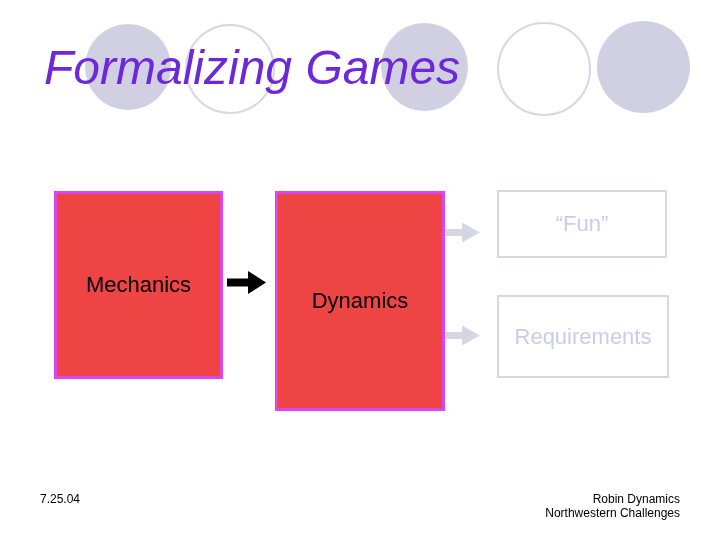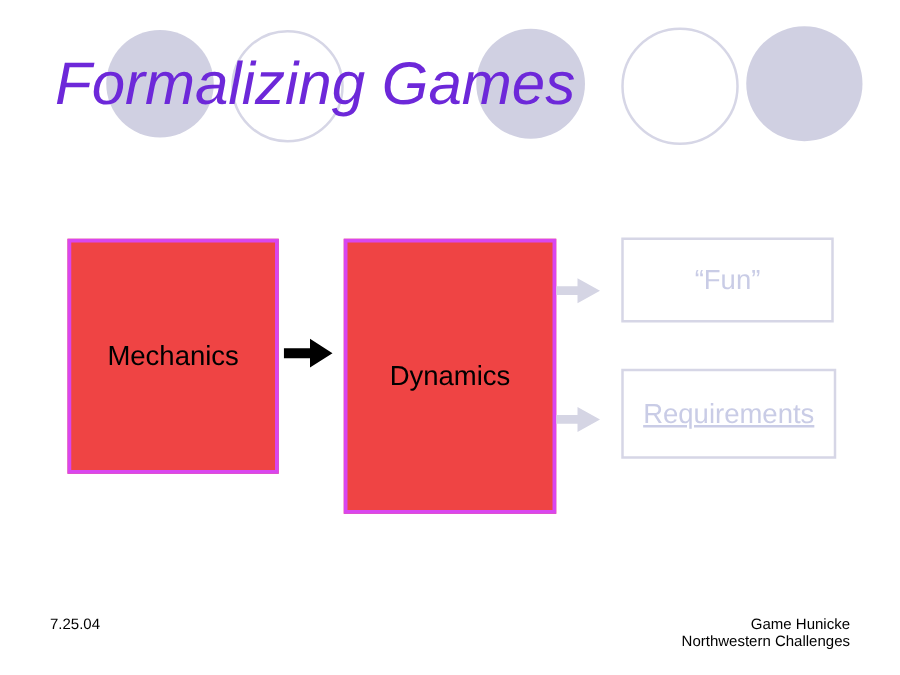--- a/index.html
+++ b/index.html
@@ -26,21 +26,21 @@
   .box{
     position:absolute;box-sizing:border-box;z-index:1;
     display:flex;align-items:center;justify-content:center;
     font-size:22px;white-space:nowrap;
   }
   .box.solid{background:#ef4444;border:3px solid #d946ef;color:#000000;}
   .box.ghost{background:#ffffff;border:2px solid #d6d6e6;color:#c9cce6;}
   #mechanics-box{left:54px;top:191px;width:169px;height:188px;}
   #dynamics-box{left:275px;top:191px;width:170px;height:220px;}
   #fun-box{left:497px;top:190px;width:170px;height:68px;}
-  #requirements-box{left:497px;top:295px;width:172px;height:72px;text-decoration:underline;}
+  #requirements-box{left:497px;top:295px;width:172px;height:83px;}
 
   .arrow{position:absolute;z-index:1;display:block;}
   #main-arrow{left:227px;top:270px;}
   #fun-arrow{left:445px;top:221px;}
   #req-arrow{left:445px;top:324px;}
 
   
   .footer-text{
     position:absolute;top:492px;font-size:12px;line-height:14px;color:#000000;z-index:1;
   }
@@ -86,17 +86,17 @@
   </div>
 
   <div class="box ghost" id="requirements-box">
     <span>Requirements</span>
   </div>
 
   <div class="footer-text" id="footer-date">7.25.04</div>
 
 
   <div class="footer-text" id="footer-right">
-    <div>Game Hunicke</div>
+    <div>Robin Dynamics</div>
     <div>Northwestern Challenges</div>
   </div>
 
 </div>
 
 </body></html>

